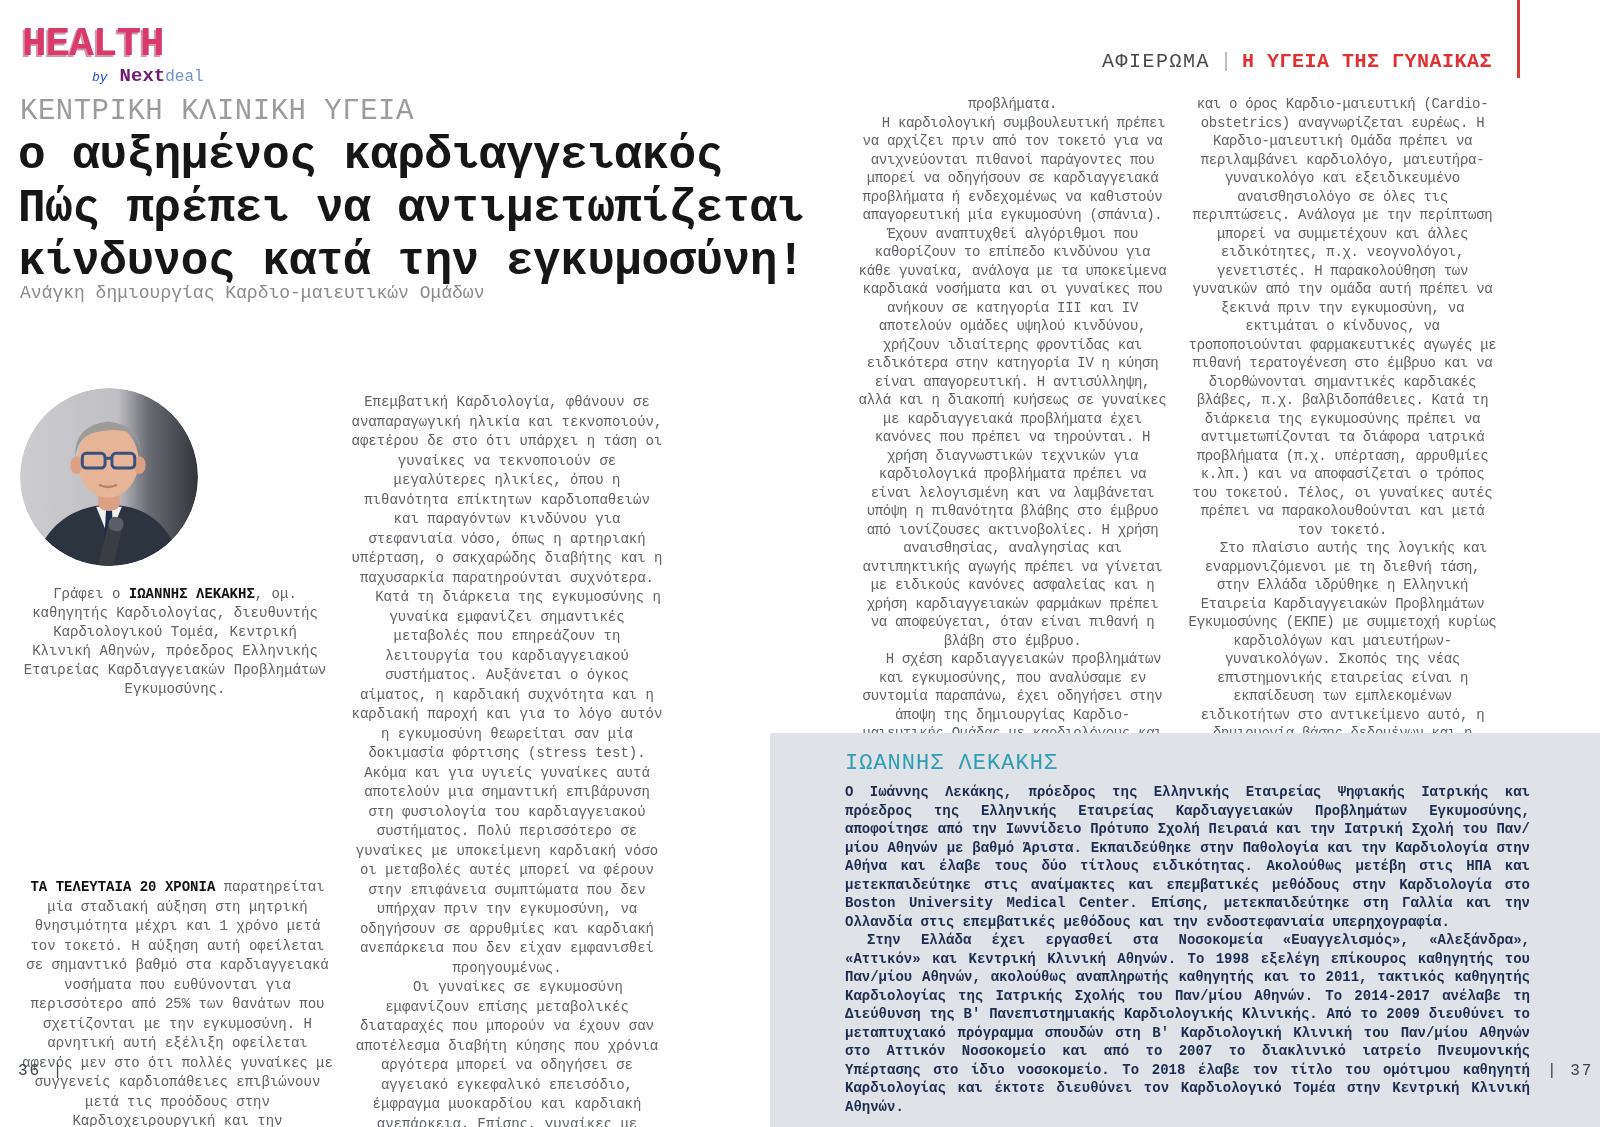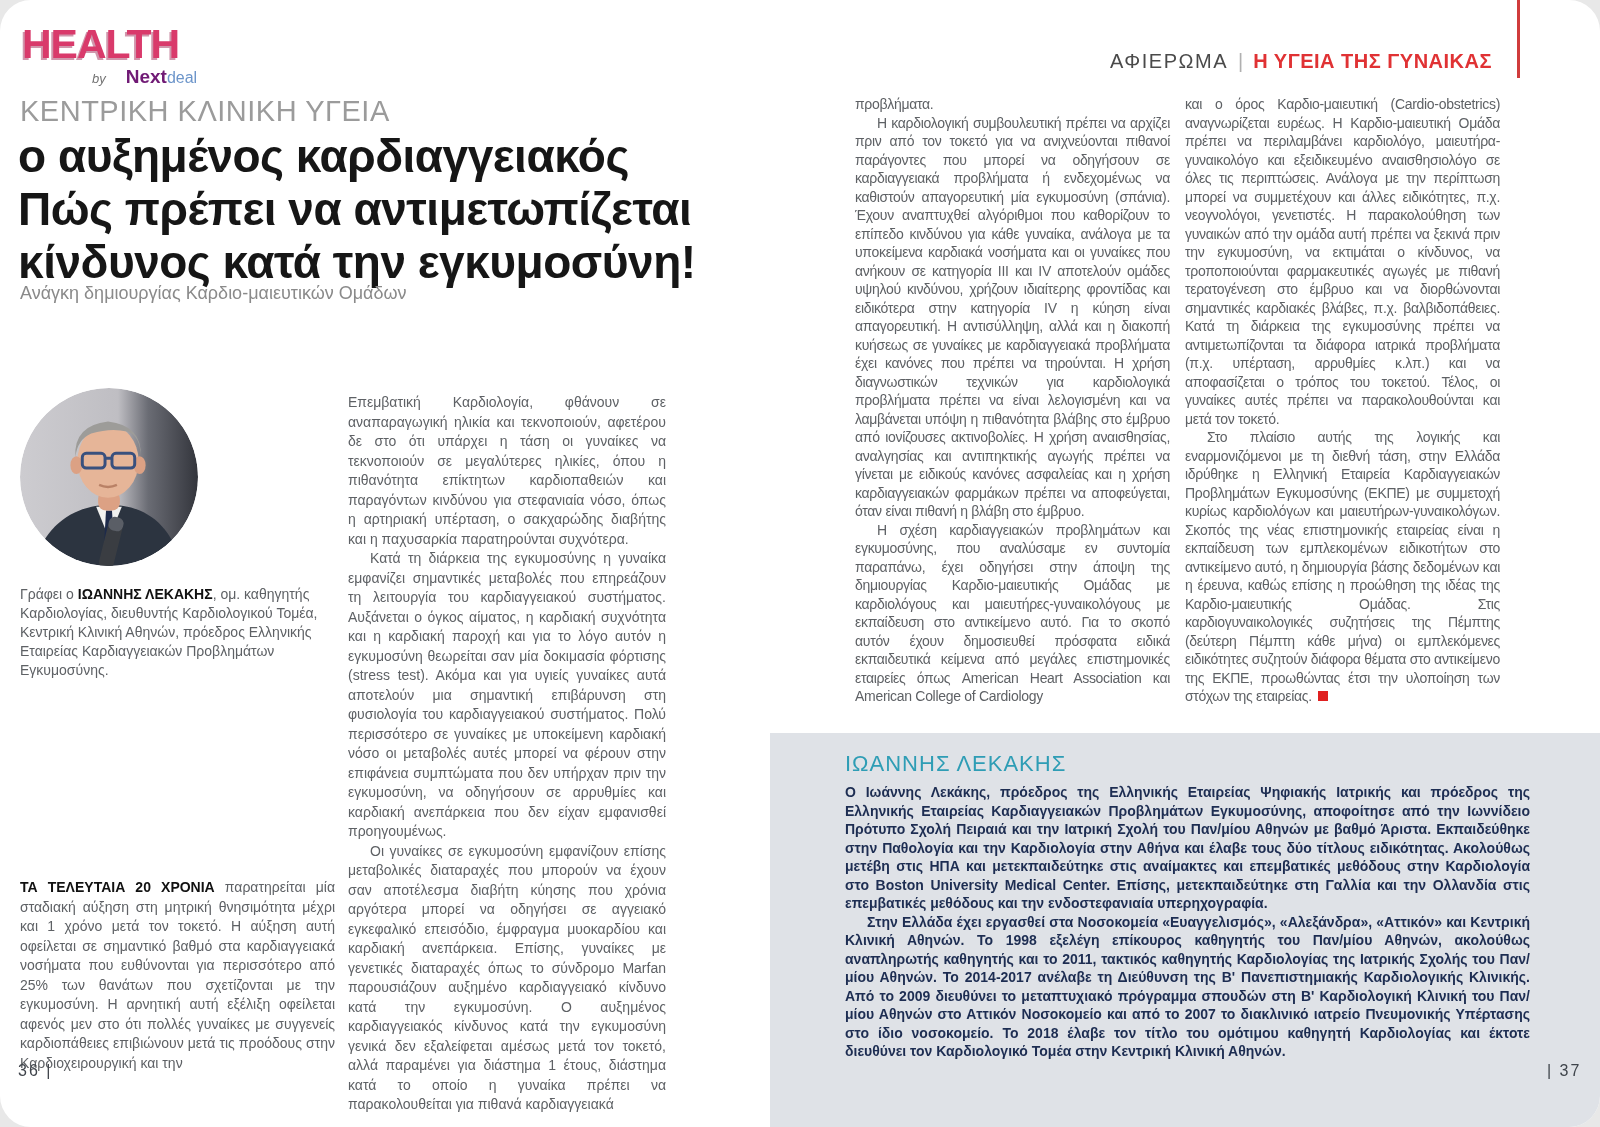--- a/index.html
+++ b/index.html
@@ -1,54 +1,53 @@
 <!DOCTYPE html>
 <html lang="el"><head>
 <meta charset="utf-8">
 <style>
   html,body{margin:0;padding:0;background:#e8e8e8;}
   .page{
     position:relative;
     width:1600px;height:1127px;
     background:#ffffff;
     overflow:hidden;
-    font-family:Liberation Sans, sans-serif;
+    font-family:Liberation Mono, monospace;
     margin:0 auto;
-    border-radius:31px;
   }
   
   .logo{position:absolute;left:22px;top:24px;}
   .logo-health{
     font-size:41px;font-weight:900;letter-spacing:-1px;
     color:#D93A6B;line-height:1;
     text-shadow:-2px 2px 0 rgba(150,25,70,.45);
   }
   .logo-sub{margin-left:70px;margin-top:2px;line-height:1;white-space:nowrap;}
-  .logo-by{font-size:13px;font-style:italic;color:#737373;margin-right:20px;}
+  .logo-by{font-size:13px;font-style:italic;color:#1d4ed8;margin-right:12px;}
   .logo-next{font-size:19px;font-weight:bold;color:#701a75;}
   .logo-deal{font-size:16px;font-weight:500;color:#6C95CA;}
   
   .section-header{
     position:absolute;top:50px;right:108px;
     display:flex;align-items:baseline;gap:10px;white-space:nowrap;
   }
   .section-label{font-size:20px;color:#4a4a4a;letter-spacing:1.5px;}
   .section-sep{font-size:20px;color:#b0b0b0;font-weight:300;}
   .section-topic{font-size:20px;font-weight:bold;color:#E03234;letter-spacing:.5px;}
   .red-rule{position:absolute;left:1517px;top:0;width:3px;height:78px;background:#D03C3C;}
   
   .kicker{position:absolute;left:20px;top:95px;font-size:29px;font-weight:300;color:#9b9b9b;letter-spacing:.5px;}
   .headline{position:absolute;left:18px;top:130px;line-height:53px;}
   .headline div{font-size:46px;font-weight:800;color:#161616;letter-spacing:-.5px;}
   .subtitle{position:absolute;left:20px;top:283px;font-size:18px;font-weight:300;color:#8a8a8a;}
   
   .bodycol{position:absolute;color:#5E6165;font-size:14px;text-align:justify;z-index:1;}
   .leftcol{line-height:19.5px;}
   .rightcol{line-height:18.5px;letter-spacing:-.3px;}
-  .bodycol p{margin:0;}
+  .bodycol p{margin:0;text-align:center;}
   .bodycol p.indent{text-indent:22px;}
   #col1-caption{left:20px;top:585px;width:310px;text-align:left;line-height:19px;}
   #col1-lead{left:20px;top:878px;width:315px;}
   #col2{left:348px;top:393px;width:318px;}
   #col3{left:855px;top:95px;width:315px;}
   #col4{left:1185px;top:95px;width:315px;}
   .caption-name{font-weight:bold;color:#111;}
   .lead-bold{font-weight:bold;color:#111;letter-spacing:0;}
   .end-marker{
     display:inline-block;width:10px;height:10px;background:#E02020;

